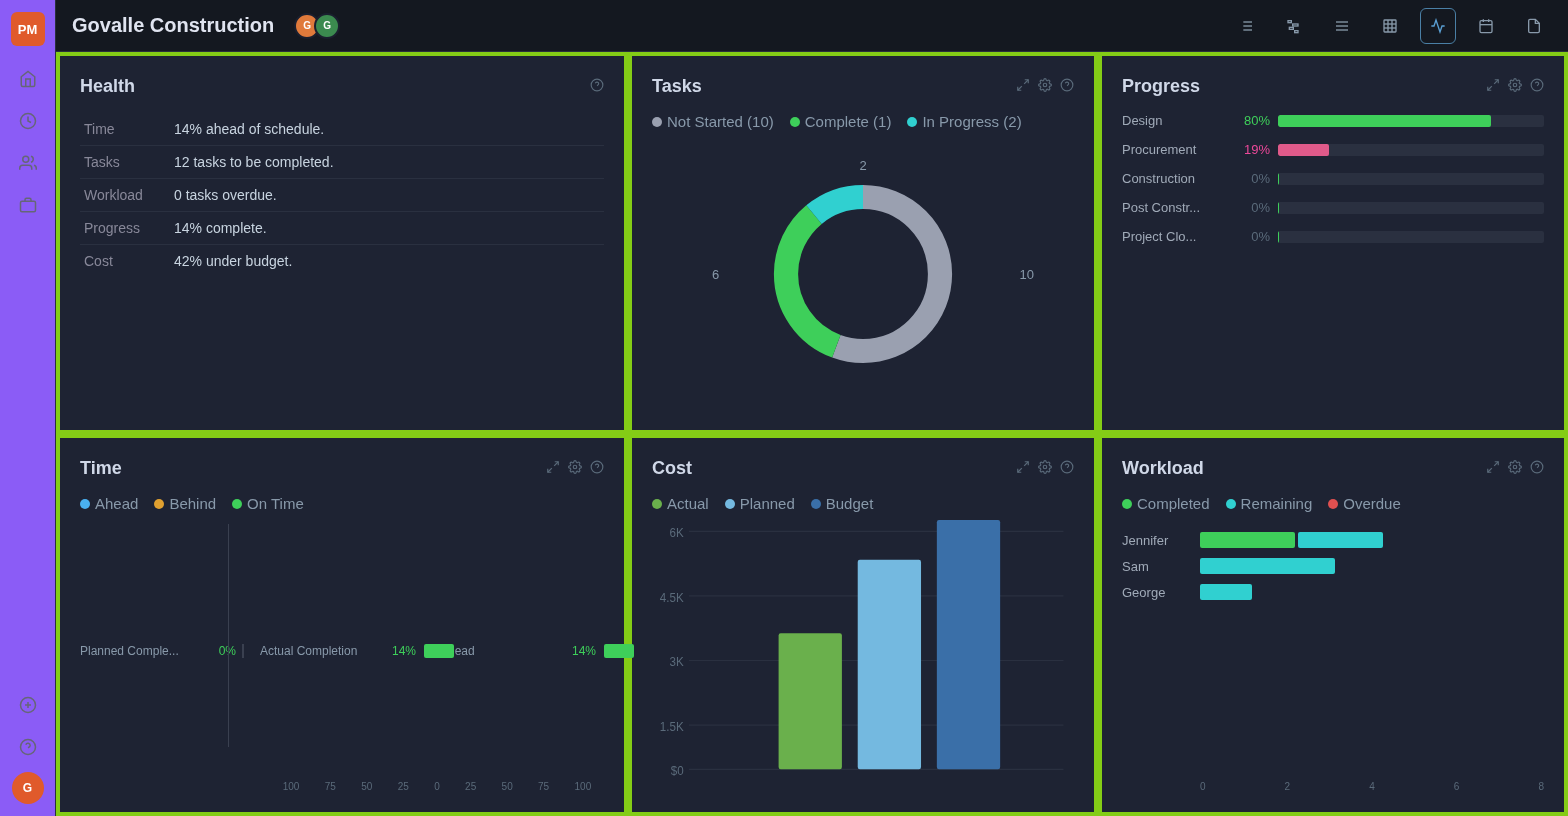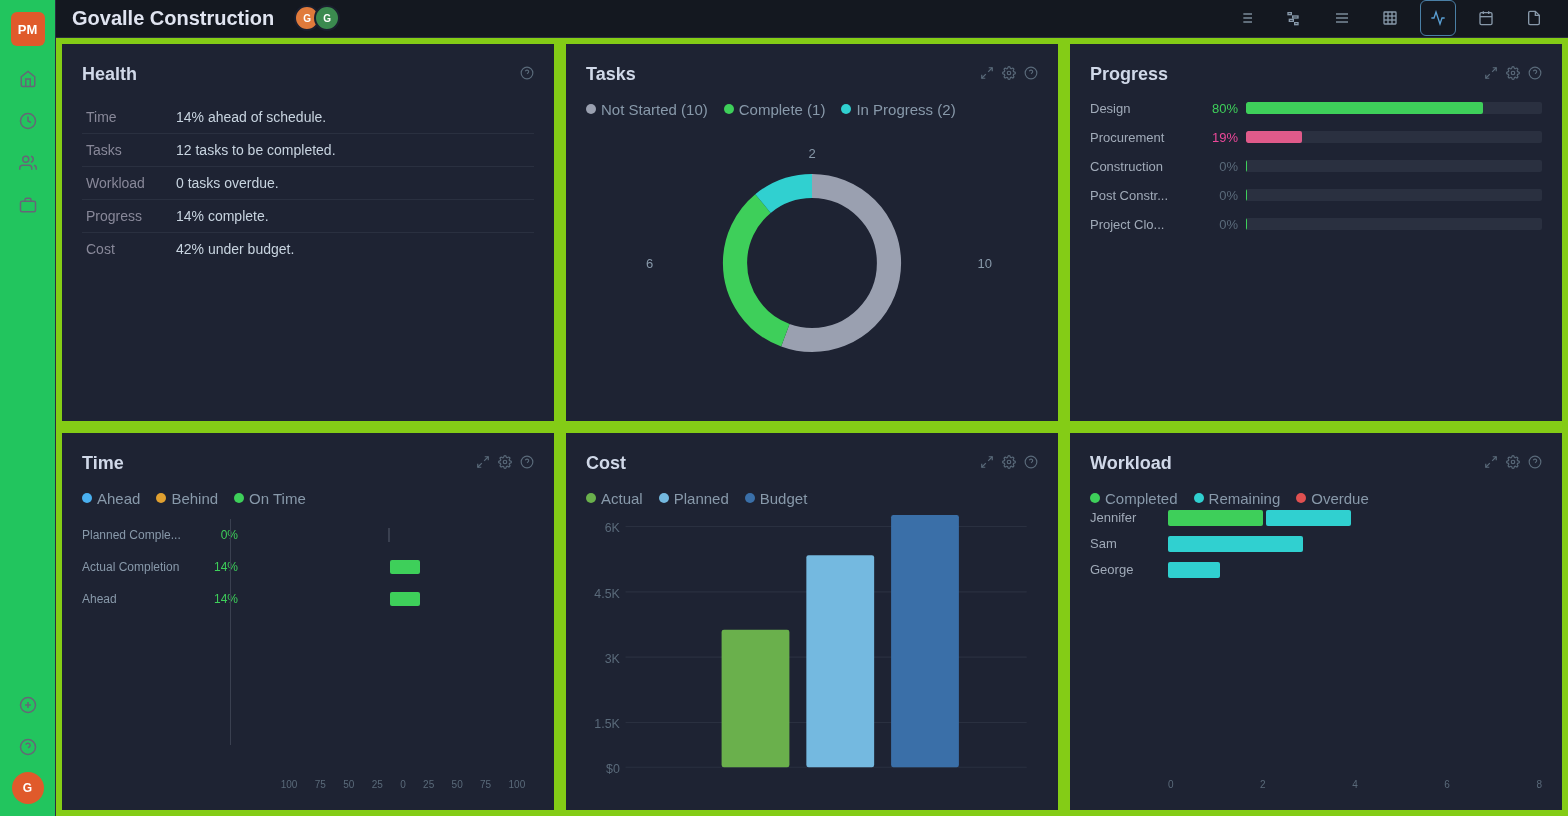--- a/index.html
+++ b/index.html
@@ -1,19 +1,19 @@
 <!DOCTYPE html>
 <html><head>
   <meta charset="utf-8">
   <style>
     * { margin: 0; padding: 0; box-sizing: border-box; }
     body { background: #1a1f2e; color: #cdd; font-family: -apple-system, BlinkMacSystemFont, 'Segoe UI', sans-serif; width: 1568px; height: 816px; overflow: hidden; display: flex; }
 
     
-    .sidebar { width: 56px; background: #22c55e; display: flex; flex-direction: column; align-items: center; padding: 12px 0; gap: 8px; border-right: 1px solid #2a2f3e; }
+    .sidebar { width: 56px; background: #8b5cf6; display: flex; flex-direction: column; align-items: center; padding: 12px 0; gap: 8px; border-right: 1px solid #2a2f3e; }
     .sidebar-logo { width: 34px; height: 34px; background: #e05a2b; border-radius: 6px; display: flex; align-items: center; justify-content: center; color: white; font-size: 13px; font-weight: bold; margin-bottom: 8px; }
     .sidebar-icon { width: 34px; height: 34px; display: flex; align-items: center; justify-content: center; border-radius: 6px; cursor: pointer; color: #667; font-size: 18px; }
     .sidebar-bottom { margin-top: auto; display: flex; flex-direction: column; align-items: center; gap: 8px; }
     .sidebar-avatar { width: 32px; height: 32px; border-radius: 50%; background: #e05a2b; display: flex; align-items: center; justify-content: center; color: white; font-size: 12px; font-weight: bold; }
 
     
     .main { flex: 1; display: flex; flex-direction: column; }
 
     
     .header { height: 52px; background: #141820; border-bottom: 1px solid #2a2f3e; display: flex; align-items: center; padding: 0 16px; gap: 12px; }
@@ -21,21 +21,21 @@
     .header-avatars { display: flex; gap: -4px; }
     .avatar-sm { width: 26px; height: 26px; border-radius: 50%; border: 2px solid #1a1f2e; font-size: 10px; font-weight: bold; display: flex; align-items: center; justify-content: center; }
     .avatar-orange { background: #e07a3b; color: white; }
     .avatar-green { background: #3b8a4f; color: white; }
     .header-spacer { flex: 1; }
     .toolbar-btn { width: 36px; height: 36px; display: flex; align-items: center; justify-content: center; border-radius: 6px; cursor: pointer; color: #8899aa; font-size: 16px; background: transparent; border: none; }
     .toolbar-btn.active { border: 1px solid #4a7fa5; background: transparent; }
 
     
     .dashboard { flex: 1; display: grid; grid-template-columns: 1fr 1fr 1fr; grid-template-rows: 1fr 1fr; gap: 0; }
-    .panel { background: #1e2333; border: 6px solid #84cc16; padding: 20px; display: flex; flex-direction: column; }
+    .panel { background: #1e2333; border: 4px solid #84cc16; padding: 20px; display: flex; flex-direction: column; }
 
     
     .panel-header { display: flex; align-items: center; margin-bottom: 16px; }
     .panel-title { font-size: 18px; font-weight: 600; color: #d0d8e8; }
     .panel-icons { margin-left: auto; display: flex; gap: 8px; align-items: center; color: #667; font-size: 14px; }
     .panel-icon-btn { cursor: pointer; color: #5a6a7a; }
 
     
     .health-table { width: 100%; border-collapse: collapse; }
     .health-table tr td { padding: 8px 4px; border-bottom: 1px solid #2a3040; font-size: 14px; }
@@ -64,21 +64,21 @@
 
     
     .time-legend { display: flex; gap: 16px; margin-bottom: 12px; }
     .time-row { display: flex; align-items: center; gap: 8px; }
     .time-label { font-size: 12px; color: #8899aa; width: 110px; flex-shrink: 0; }
 
     
     .cost-legend { display: flex; gap: 16px; margin-bottom: 8px; }
 
     
-    .workload-legend { display: flex; gap: 16px; margin-bottom: 3px; }
+    .workload-legend { display: flex; gap: 16px; margin-bottom: 20px; }
     .workload-rows { flex: 1; display: flex; flex-direction: column; gap: 10px; }
     .workload-row { display: flex; align-items: center; gap: 8px; }
     .workload-name { font-size: 13px; color: #a0aab8; width: 70px; }
     .workload-bars { flex: 1; display: flex; gap: 3px; height: 16px; }
     .workload-bar { height: 100%; border-radius: 2px; }
     .wl-completed { background: #3ecf5a; }
     .wl-remaining { background: #30d0d0; }
 
     
     .donut-svg { width: 220px; height: 220px; }
@@ -285,21 +285,21 @@
       <div class="donut-container">
         <span class="donut-label" style="left:60px; top:50%; transform:translateY(-50%)">6</span>
         <svg class="donut-svg" viewBox="0 0 200 200">
 
           <circle cx="100" cy="100" r="70" fill="none" stroke="#9aa0b0" stroke-width="22" stroke-dasharray="244.3 195.5" stroke-dashoffset="0" transform="rotate(-90 100 100)"></circle>
 
           <circle cx="100" cy="100" r="70" fill="none" stroke="#3ecf5a" stroke-width="22" stroke-dasharray="146.6 293.2" stroke-dashoffset="-244.3" transform="rotate(-90 100 100)"></circle>
 
           <circle cx="100" cy="100" r="70" fill="none" stroke="#30d0d0" stroke-width="22" stroke-dasharray="48.9 390.9" stroke-dashoffset="-390.9" transform="rotate(-90 100 100)"></circle>
         </svg>
-        <span class="donut-label" style="right:46px; top:50%; transform:translateY(-50%)">10</span>
+        <span class="donut-label" style="right:40px; top:50%; transform:translateY(-50%)">10</span>
         <span class="donut-label" style="top:20px; left:50%; transform:translateX(-50%)">2</span>
       </div>
     </div>
 
     <div class="panel">
       <div class="panel-header">
         <span class="panel-title">Progress</span>
         <div class="panel-icons">
           <span class="panel-icon-btn">
             <svg width="14" height="14" viewBox="0 0 24 24" fill="none" stroke="currentColor" stroke-width="2">
@@ -398,21 +398,21 @@
           <div class="legend-dot" style="background:#e0a030"></div>
           <span>Behind</span>
         </div>
         <div class="legend-item">
           <div class="legend-dot" style="background:#3ecf5a"></div>
           <span>On Time</span>
         </div>
       </div>
 
       <div style="flex:1; display:flex; flex-direction:column; position:relative;">
-        <div style="flex:1; display:flex; flex-direction:column; gap:16px; padding:8px 0; position:relative;">
+        <div style="flex:1; display:flex; flex-direction:row; gap:16px; padding:8px 0; position:relative;">
 
           <div style="position:absolute; left:148px; top:0; bottom:30px; width:1px; background:#3a4050;"></div>
 
           <div class="time-row">
             <span class="time-label">Planned Comple...</span>
             <div style="width:38px; text-align:right; font-size:12px; color:#3ecf5a">0%</div>
             <div style="flex:1; position:relative; height:16px;">
               <div style="width:2px; height:14px; background:#3a4050; position:absolute; right:50%; top:1px;"></div>
             </div>
           </div>

